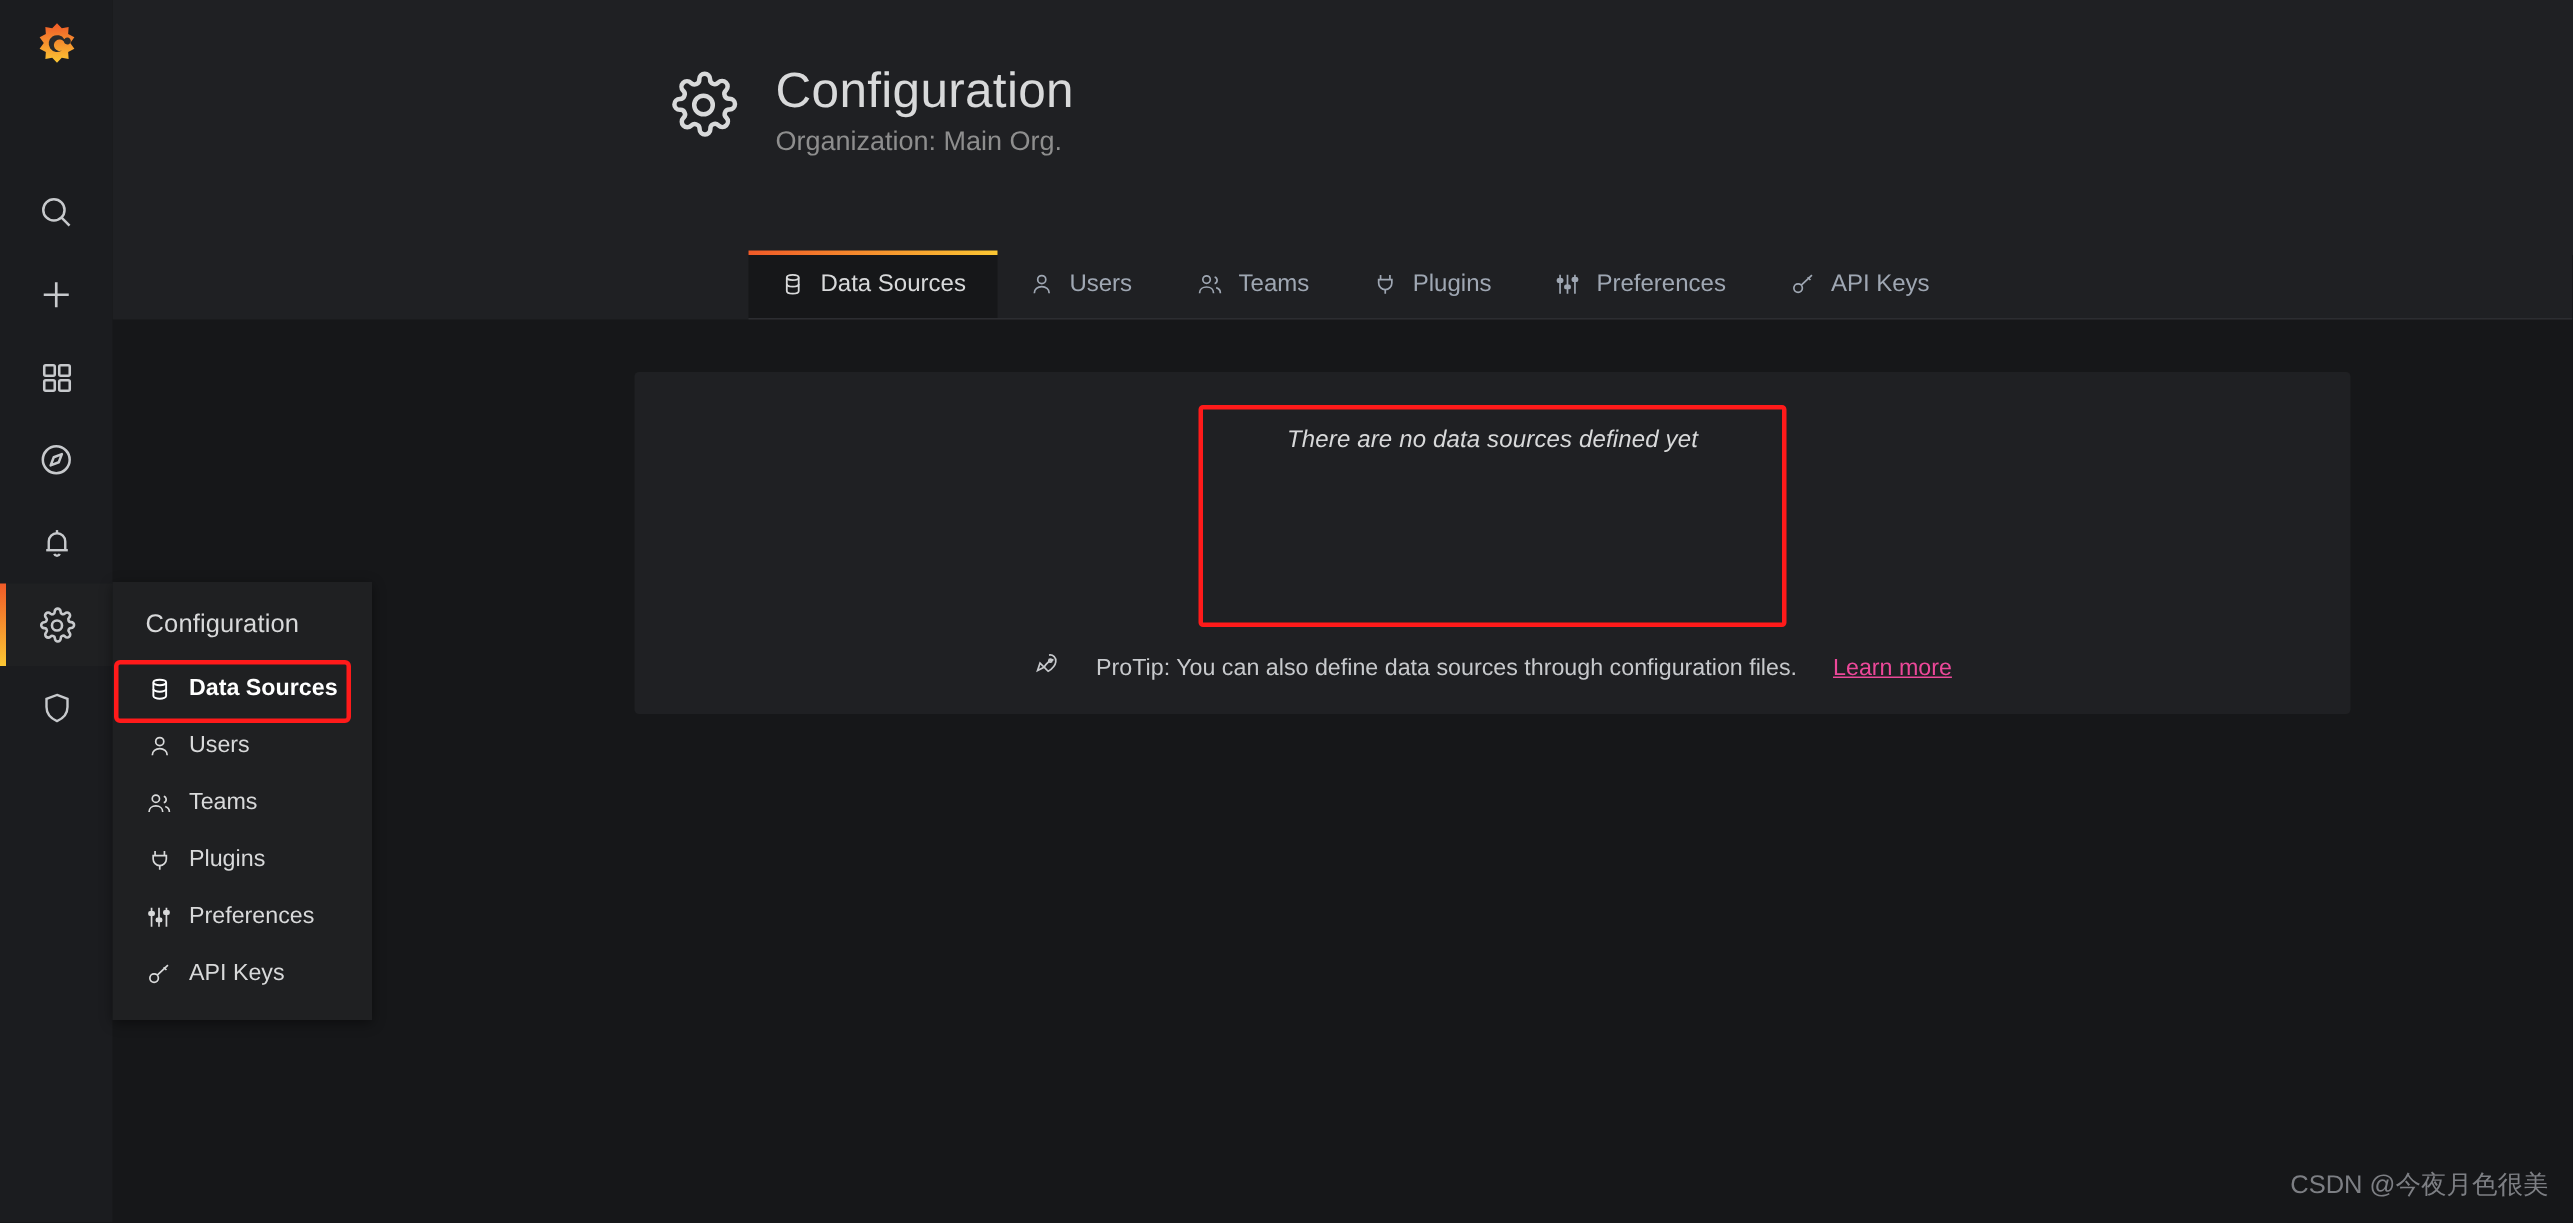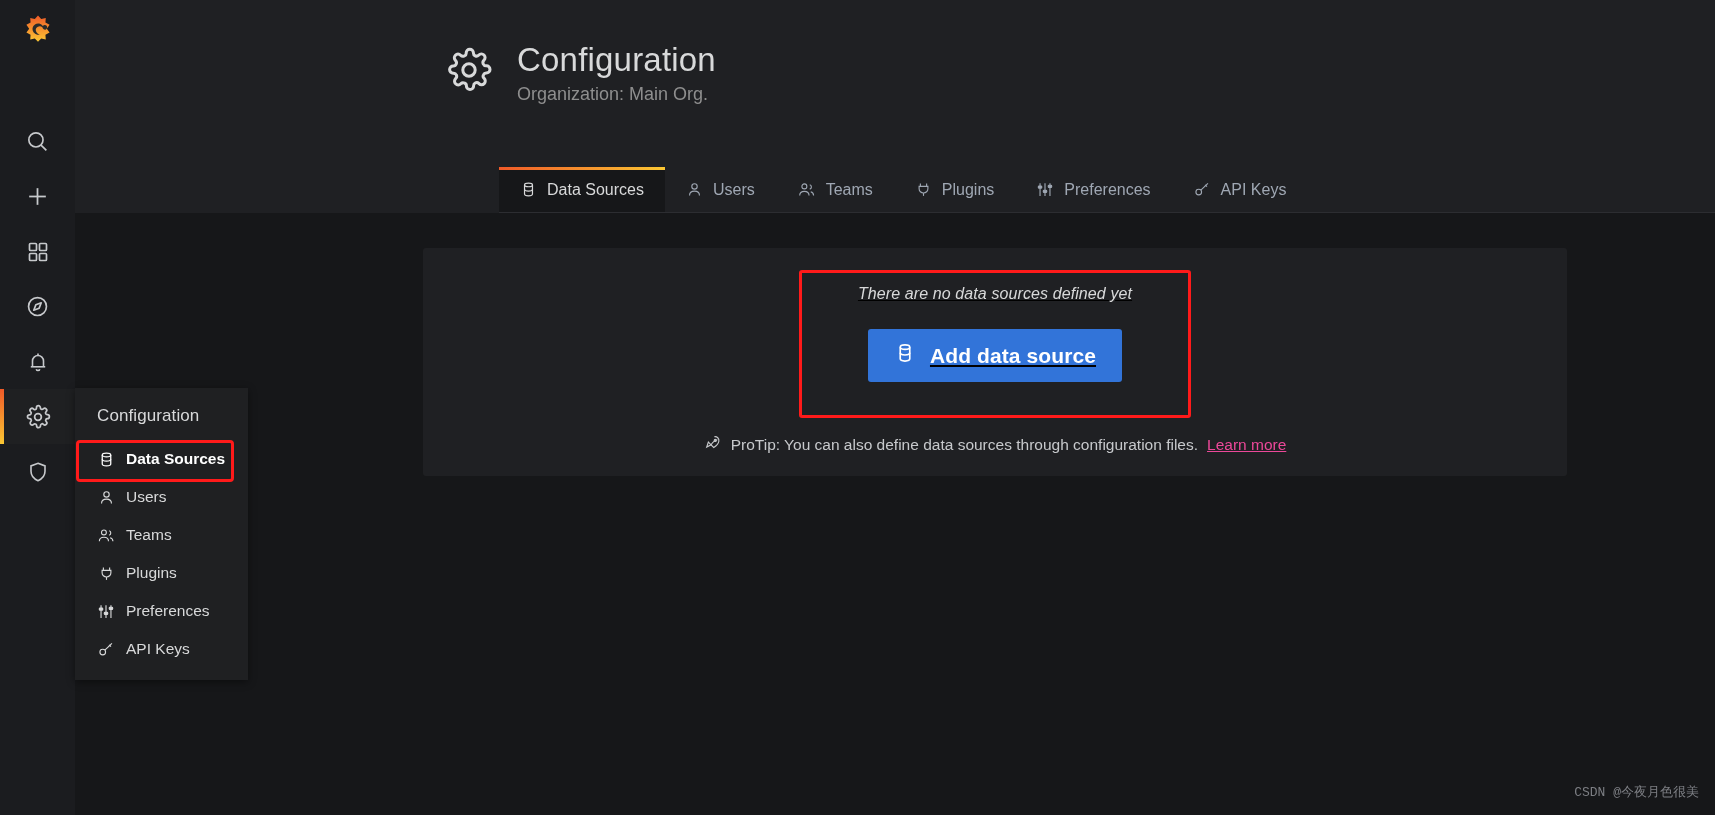--- a/index.html
+++ b/index.html
@@ -95,47 +95,47 @@
   
   .content { position: absolute; left: 75px; top: 213px; right: 0; bottom: 0; }
   .panel {
     position: absolute; left: 348px; top: 35px; width: 1144px; height: 228px;
     background: #1f2023; border-radius: 3px;
   }
   .empty-wrap {
     position: absolute; left: 50%; transform: translateX(-50%);
     top: 22px; width: 392px; height: 148px;
     display: flex; flex-direction: column; align-items: center;
-    border: 3px solid #ff1a1a; border-radius: 3px; text-decoration: underline;
+    border: 3px solid #ff1a1a; border-radius: 3px;
   }
   .empty-msg {
     color: #d8d9da; font-size: 16px; font-style: italic;
     margin-top: 12px; letter-spacing: .1px;
   }
   .add-btn {
     margin-top: 26px;
     display: inline-flex; align-items: center; gap: 14px;
     background: #3274d9; color: #ffffff;
     border: none; border-radius: 3px;
     height: 53px; padding: 0 26px;
     font-size: 21px; font-weight: 700; font-family: "Liberation Sans", sans-serif;
     cursor: pointer; letter-spacing: .1px;
   }
   .protip {
     position: absolute; left: 0; right: 0; top: 186px;
-    display: flex; align-items: center; justify-content: center; gap: 9px;
+    display: flex; align-items: center; justify-content: center; gap: 24px;
     color: #c7c9cc; font-size: 15.5px;
   }
   .protip a { color: #ec4899; text-decoration: underline; cursor: pointer; }
 
   
   .watermark {
     position: absolute; right: 16px; bottom: 14px;
-    color: #7d7f84; font-size: 13px;
-    font-family: Liberation Mono, monospace;
+    color: #7d7f84; font-size: 17px;
+    font-family: Liberation Sans, sans-serif;
   }
 </style>
 </head>
 <body>
 
 <div id="app">
 
   <div class="sidebar">
 
     <div class="brand">
@@ -381,30 +381,20 @@
       </div>
     </div>
   </div>
 
   <div class="content">
     <div class="panel">
 
       <div class="empty-wrap">
         <div class="empty-msg">There are no data sources defined yet</div>
 
-        <button class="add-btn">
-          <span>
-            <svg width="22" height="22" viewBox="0 0 24 24" fill="none" stroke="#ffffff" stroke-width="1.8">
-              <ellipse cx="12" cy="5.6" rx="5.2" ry="2.4"></ellipse>
-              <path d="M6.8 5.6v12.8c0 1.3 2.3 2.4 5.2 2.4s5.2-1.1 5.2-2.4V5.6"></path>
-              <path d="M6.8 11.8c0 1.3 2.3 2.4 5.2 2.4s5.2-1.1 5.2-2.4"></path>
-            </svg>
-          </span>
-          <span>Add data source</span>
-        </button>
       </div>
 
       <div class="protip">
         <span>
           <svg width="18" height="18" viewBox="0 0 24 24" fill="none" stroke="#c7c9cc" stroke-width="1.5">
             <path d="M13.8 3.6c3.6-.6 6.6 2.4 6 6-.5 3.3-3.4 6.4-6.8 8.4l-3.6-3.6c2-3.4 5.1-6.3 8.4-6.8"></path>
             <path d="M9.4 14.4L5.8 10.8l-2.2 6.6z"></path>
             <circle cx="15" cy="8.6" r="1.4"></circle>
           </svg>
         </span>

